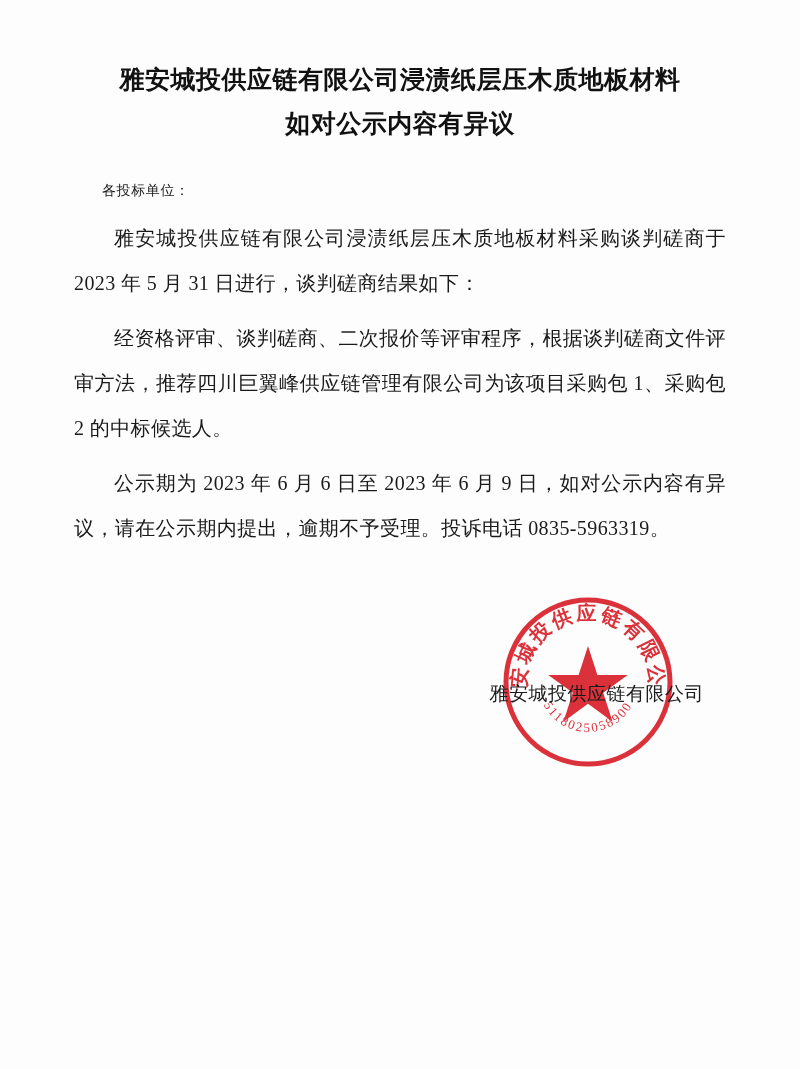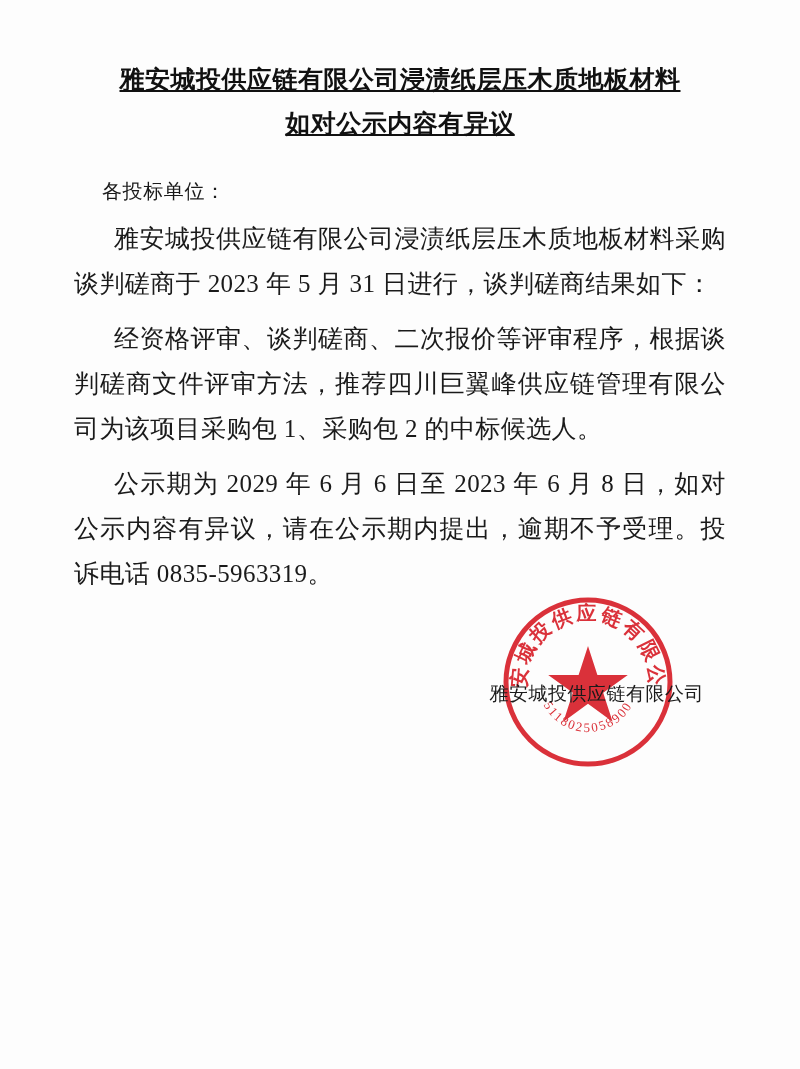--- a/index.html
+++ b/index.html
@@ -33,31 +33,30 @@
     text-align: center;
     font-size: 25px;
     font-weight: bold;
     line-height: 44px;
     letter-spacing: 0.5px;
     color: #111;
     margin: 0 0 6px 0;
   }
   .title-line {
     display: block;
-    text-decoration: underline;
   }
   .salutation {
     margin-top: 30px;
-    font-size: 20px;
+    font-size: 14px;
     line-height: 30px;
     letter-spacing: 0.6px;
     padding-left: 28px;
   }
   p.para {
-    font-size: 25px;
+    font-size: 20px;
     line-height: 45px;
     letter-spacing: 0.4px;
     text-align: justify;
     text-justify: inter-ideograph;
     margin: 10px 0 0 0;
     text-indent: 40px;
   }
   .bold-name {
     font-weight: normal;
   }
@@ -103,21 +102,21 @@
       <span class="title-line">雅安城投供应链有限公司浸渍纸层压木质地板材料</span>
       <span class="title-line">如对公示内容有异议</span>
     </div>
 
     <div class="salutation">各投标单位：</div>
 
     <p class="para">雅安城投供应链有限公司浸渍纸层压木质地板材料采购谈判磋商于 2023 年 5 月 31 日进行，谈判磋商结果如下：</p>
 
     <p class="para"><span>经资格评审、谈判磋商、二次报价等评审程序，根据谈判磋商文件评审方法，推荐</span><span class="bold-name">四川巨翼峰供应链管理有限公司</span><span>为该项目采购包 1、采购包 2 的中标候选人。</span></p>
 
-    <p class="para">公示期为 2029 年 6 月 6 日至 2023 年 6 月 8 日，如对公示内容有异议，请在公示期内提出，逾期不予受理。投诉电话 0835-5963319。</p>
+    <p class="para">公示期为 2023 年 6 月 6 日至 2023 年 6 月 9 日，如对公示内容有异议，请在公示期内提出，逾期不予受理。投诉电话 0835-5963319。</p>
 
   </div>
 
   <div class="seal">
     <svg width="176" height="176" viewBox="0 0 176 176" xmlns="http://www.w3.org/2000/svg">
       <defs>
         <path id="arcTop" d="M 26,88 A 62,62 0 0 1 150,88" fill="none"></path>
         <path id="arcBottom" d="M 38,88 A 50,50 0 0 0 138,88" fill="none"></path>
       </defs>
       <circle cx="88" cy="88" r="82" fill="none" stroke="#d8202a" stroke-width="5"></circle>

